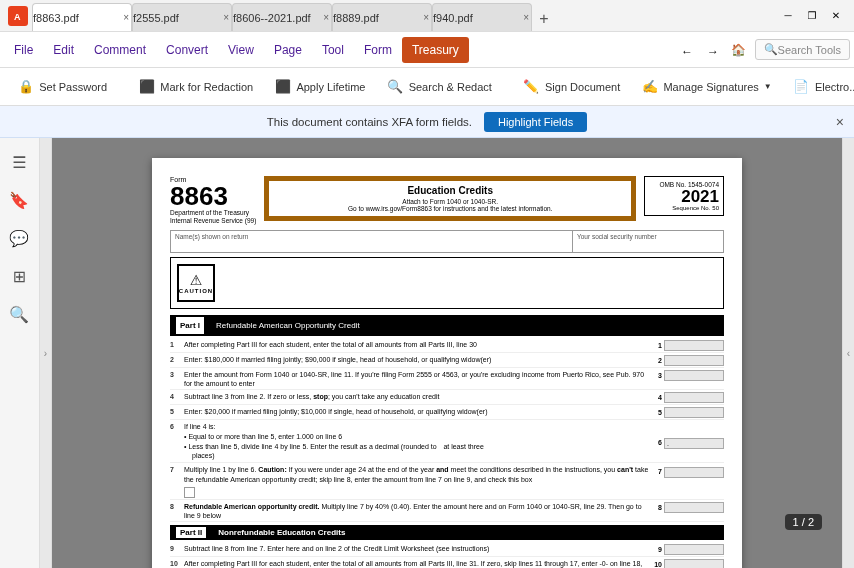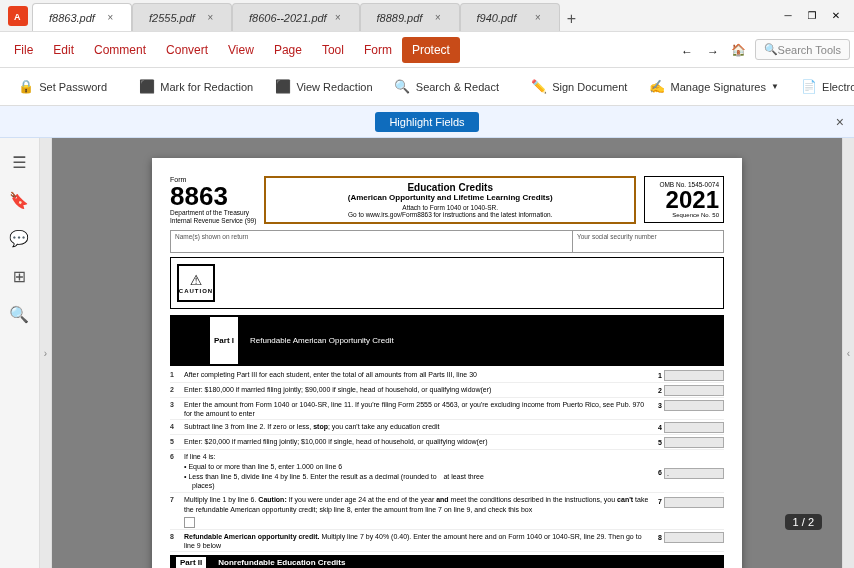--- a/index.html
+++ b/index.html
@@ -9,39 +9,39 @@
     .title-bar {
       display: flex; align-items: center; height: 32px;
       background: #f3f3f3; border-bottom: 1px solid #ddd;
       padding: 0 8px; user-select: none;
     }
     .title-bar-left { display: flex; align-items: center; gap: 4px; }
     .app-icon { width: 20px; height: 20px; background: #e8401c; border-radius: 3px; display: flex; align-items: center; justify-content: center; }
     .app-icon svg { width: 14px; height: 14px; }
     .tabs-area { display: flex; align-items: flex-end; flex: 1; height: 100%; overflow: hidden; margin-left: 4px; }
     .tab {
-      display: flex; align-items: center; height: 28px; padding: 0 16px;
+      display: flex; align-items: center; height: 28px; padding: 0 0;
       background: #e0e0e0; border: 1px solid #ccc; border-bottom: none;
       border-radius: 4px 4px 0 0; font-size: 11px; color: #333;
       cursor: pointer; gap: 6px; min-width: 100px; max-width: 140px;
-      position: relative; white-space: nowrap; overflow: hidden; font-style: italic;
+      position: relative; white-space: nowrap; overflow: hidden;
     }
     .tab.active { background: #fff; z-index: 1; }
     .tab-close { font-size: 10px; color: #666; cursor: pointer; margin-left: auto; padding: 2px; border-radius: 2px; }
     .tab-add { width: 24px; height: 24px; display: flex; align-items: center; justify-content: center; cursor: pointer; border-radius: 3px; color: #555; font-size: 16px; }
     .title-bar-right { display: flex; align-items: center; gap: 4px; margin-left: 8px; }
     .win-btn { width: 20px; height: 20px; display: flex; align-items: center; justify-content: center; font-size: 10px; cursor: pointer; border-radius: 2px; }
 
     
     .menu-bar {
       display: flex; align-items: center; height: 36px;
       background: #fff; border-bottom: 1px solid #ddd; padding: 0 4px;
     }
     .menu-item {
-      padding: 6px 10px; cursor: pointer; font-size: 12px; color: #b91c1c;
+      padding: 6px 10px; cursor: pointer; font-size: 12px; color: #4c1d95;
       border-radius: 3px; white-space: nowrap;
     }
     .menu-item.active { background: #c84b18; color: #fff; border-radius: 3px; }
     .menu-search { margin-left: auto; display: flex; align-items: center; gap: 4px; }
     .menu-search-inner { display: flex; align-items: center; border: 1px solid #ccc; border-radius: 3px; padding: 3px 8px; font-size: 11px; color: #888; background: #fafafa; }
     .menu-nav-btns { display: flex; align-items: center; gap: 2px; }
     .menu-nav-btn { width: 24px; height: 24px; display: flex; align-items: center; justify-content: center; cursor: pointer; border-radius: 3px; font-size: 12px; }
 
     
     .toolbar {
@@ -145,21 +145,21 @@
 
 <div class="menu-bar">
   <div class="menu-item">File</div>
   <div class="menu-item">Edit</div>
   <div class="menu-item">Comment</div>
   <div class="menu-item">Convert</div>
   <div class="menu-item">View</div>
   <div class="menu-item">Page</div>
   <div class="menu-item">Tool</div>
   <div class="menu-item">Form</div>
-  <div class="menu-item active">Protect</div>
+  <div class="menu-item active">Treasury</div>
   <div class="menu-search">
     <div class="menu-nav-btns">
       <div class="menu-nav-btn">←</div>
       <div class="menu-nav-btn">→</div>
       <div class="menu-nav-btn">🏠</div>
     </div>
     <div class="menu-search-inner">
       <span>🔍</span>
       <span style="margin-left:0;">Search Tools</span>
     </div>
@@ -171,21 +171,21 @@
     <span class="toolbar-btn-icon">🔒</span>
     <span>Set Password</span>
   </div>
   <div class="toolbar-divider"></div>
   <div class="toolbar-btn">
     <span class="toolbar-btn-icon">⬛</span>
     <span>Mark for Redaction</span>
   </div>
   <div class="toolbar-btn">
     <span class="toolbar-btn-icon">⬛</span>
-    <span>View Redaction</span>
+    <span>Apply Lifetime</span>
   </div>
   <div class="toolbar-btn">
     <span class="toolbar-btn-icon">🔍</span>
     <span>Search &amp; Redact</span>
   </div>
   <div class="toolbar-divider"></div>
   <div class="toolbar-btn">
     <span class="toolbar-btn-icon">✏️</span>
     <span>Sign Document</span>
   </div>
@@ -194,20 +194,21 @@
     <span>Manage Signatures</span>
     <span style="font-size:8px;">▼</span>
   </div>
   <div class="toolbar-btn">
     <span class="toolbar-btn-icon">📄</span>
     <span>Electro...</span>
   </div>
 </div>
 
 <div class="xfa-banner">
+  <span>This document contains XFA form fields.</span>
   <button class="xfa-highlight-btn">Highlight Fields</button>
   <span class="xfa-close">×</span>
 </div>
 
 <div class="main-area">
 
   <div class="left-sidebar">
     <div class="sidebar-icon">☰</div>
     <div class="sidebar-icon">🔖</div>
     <div class="sidebar-icon">💬</div>
@@ -225,29 +226,28 @@
 
         <div style="display:flex; gap:8px; margin-bottom:4px; align-items:flex-start;">
           <div style="min-width:70px;">
             <div style="font-size:7px;">Form</div>
             <div style="font-size:26px; font-weight:bold; line-height:1;">8863</div>
             <div style="font-size:6.5px; line-height:1.3;">
               <div>Department of the Treasury</div>
               <div>Internal Revenue Service (99)</div>
             </div>
           </div>
-          <div style="flex:1; border:2px solid #a16207; padding:4px; text-align:center;">
+          <div style="flex:1; border:5px solid #a16207; padding:4px; text-align:center;">
             <div style="font-size:10px; font-weight:bold;">Education Credits</div>
-            <div style="font-size:8px; font-weight:bold;">(American Opportunity and Lifetime Learning Credits)</div>
             <div style="font-size:6.5px; margin-top:2px;">Attach to Form 1040 or 1040-SR.</div>
             <div style="font-size:6.5px;">Go to www.irs.gov/Form8863 for instructions and the latest information.</div>
           </div>
           <div style="text-align:right; border:1px solid #000; padding:4px; min-width:80px;">
             <div style="font-size:6.5px;">OMB No. 1545-0074</div>
-            <div style="font-size:24px; font-weight:bold; line-height:1;">2021</div>
+            <div style="font-size:17px; font-weight:bold; line-height:1;">2021</div>
             <div style="font-size:6px; display:flex; gap:2px; justify-content:flex-end;">
               <span>Sequence No.</span>
               <span>50</span>
             </div>
           </div>
         </div>
 
         <div style="display:flex; margin-bottom:4px; border:1px solid #999;">
           <div style="flex:1; padding:2px 4px; border-right:1px solid #999;">
             <div style="font-size:6.5px; color:#555;">Name(s) shown on return</div>
@@ -260,21 +260,21 @@
         </div>
 
         <div class="caution-box">
           <div style="width:38px; height:38px; flex-shrink:0; border:2px solid #000; display:flex; flex-direction:column; align-items:center; justify-content:center; position:relative;">
             <div style="font-size:14px;">⚠</div>
             <div style="font-size:6px; font-weight:bold; letter-spacing:1px;">CAUTION</div>
           </div>
         </div>
 
         <div style="display:flex; background:#000; color:#fff; padding:2px 6px; margin-bottom:3px; align-items:center; gap:12px;">
-          <span style="font-size:8px; font-weight:bold; background:#fff; color:#000; padding:19px 4px;margin-left:34px;">Part I</span>
+          <span style="font-size:8px; font-weight:bold; background:#fff; color:#000; padding:4px 4px;">Part I</span>
           <span style="font-size:8px; font-weight:normal;">Refundable American Opportunity Credit</span>
         </div>
 
         <div>
           <div class="line-row">
             <span class="line-num">1</span>
             <span class="line-text">After completing Part III for each student, enter the total of all amounts from all Parts III, line 30</span>
             <div style="display:flex; align-items:center; gap:2px; margin-left:4px;">
               <span style="font-weight:bold; font-size:7px;">1</span>
               <div style="width:60px; height:11px; border:1px solid #aaa; background:#e8e8e8;"></div>

